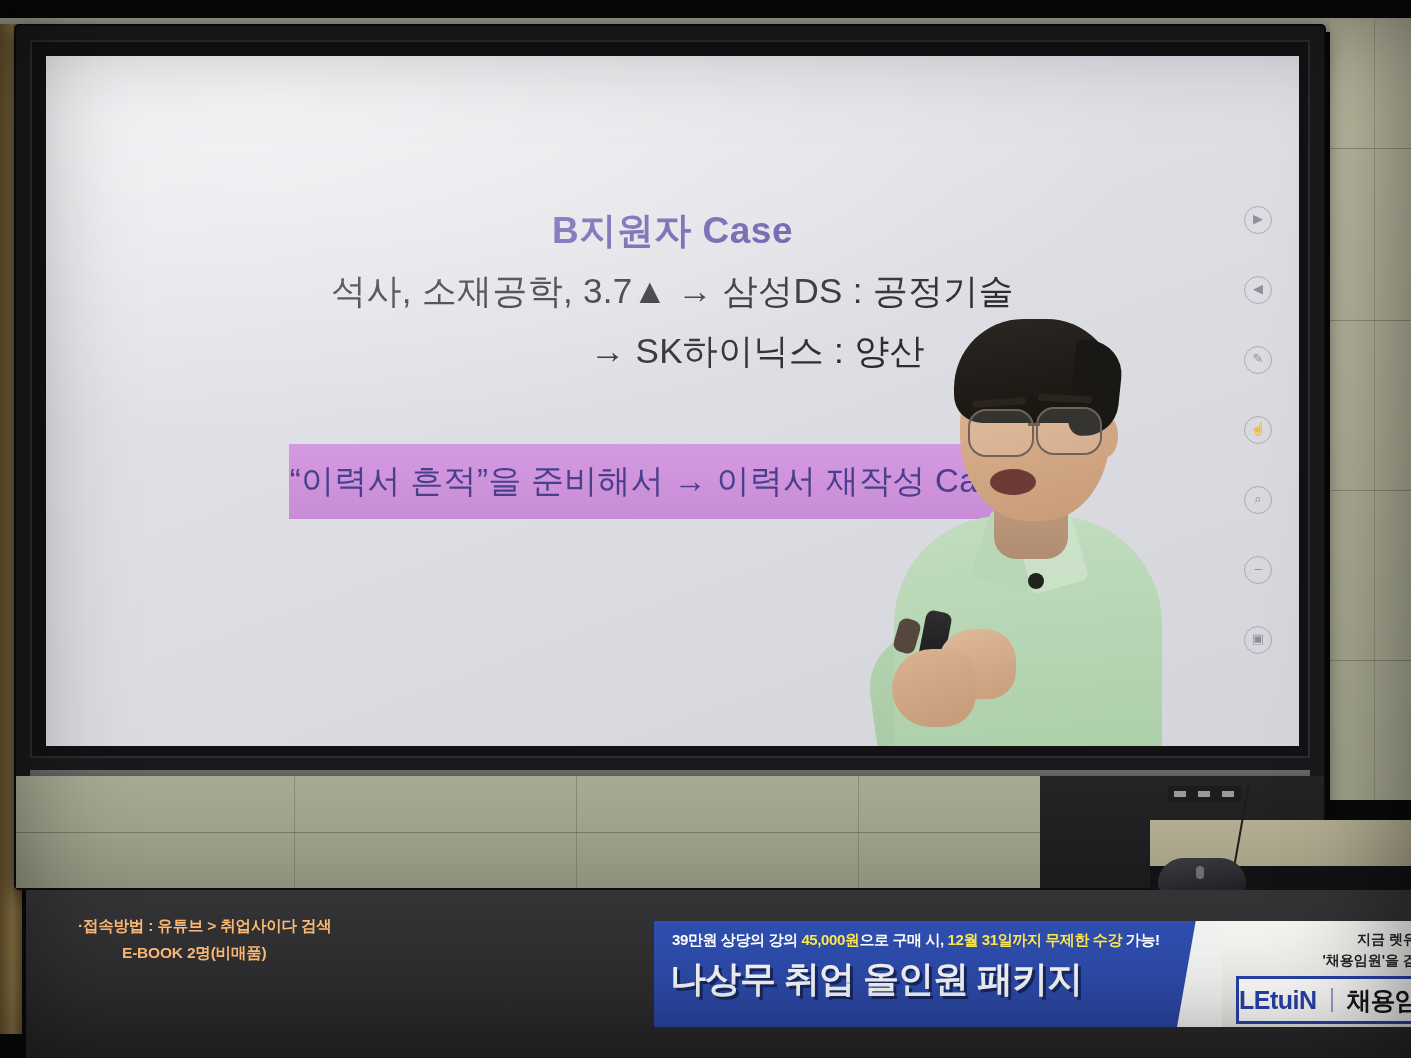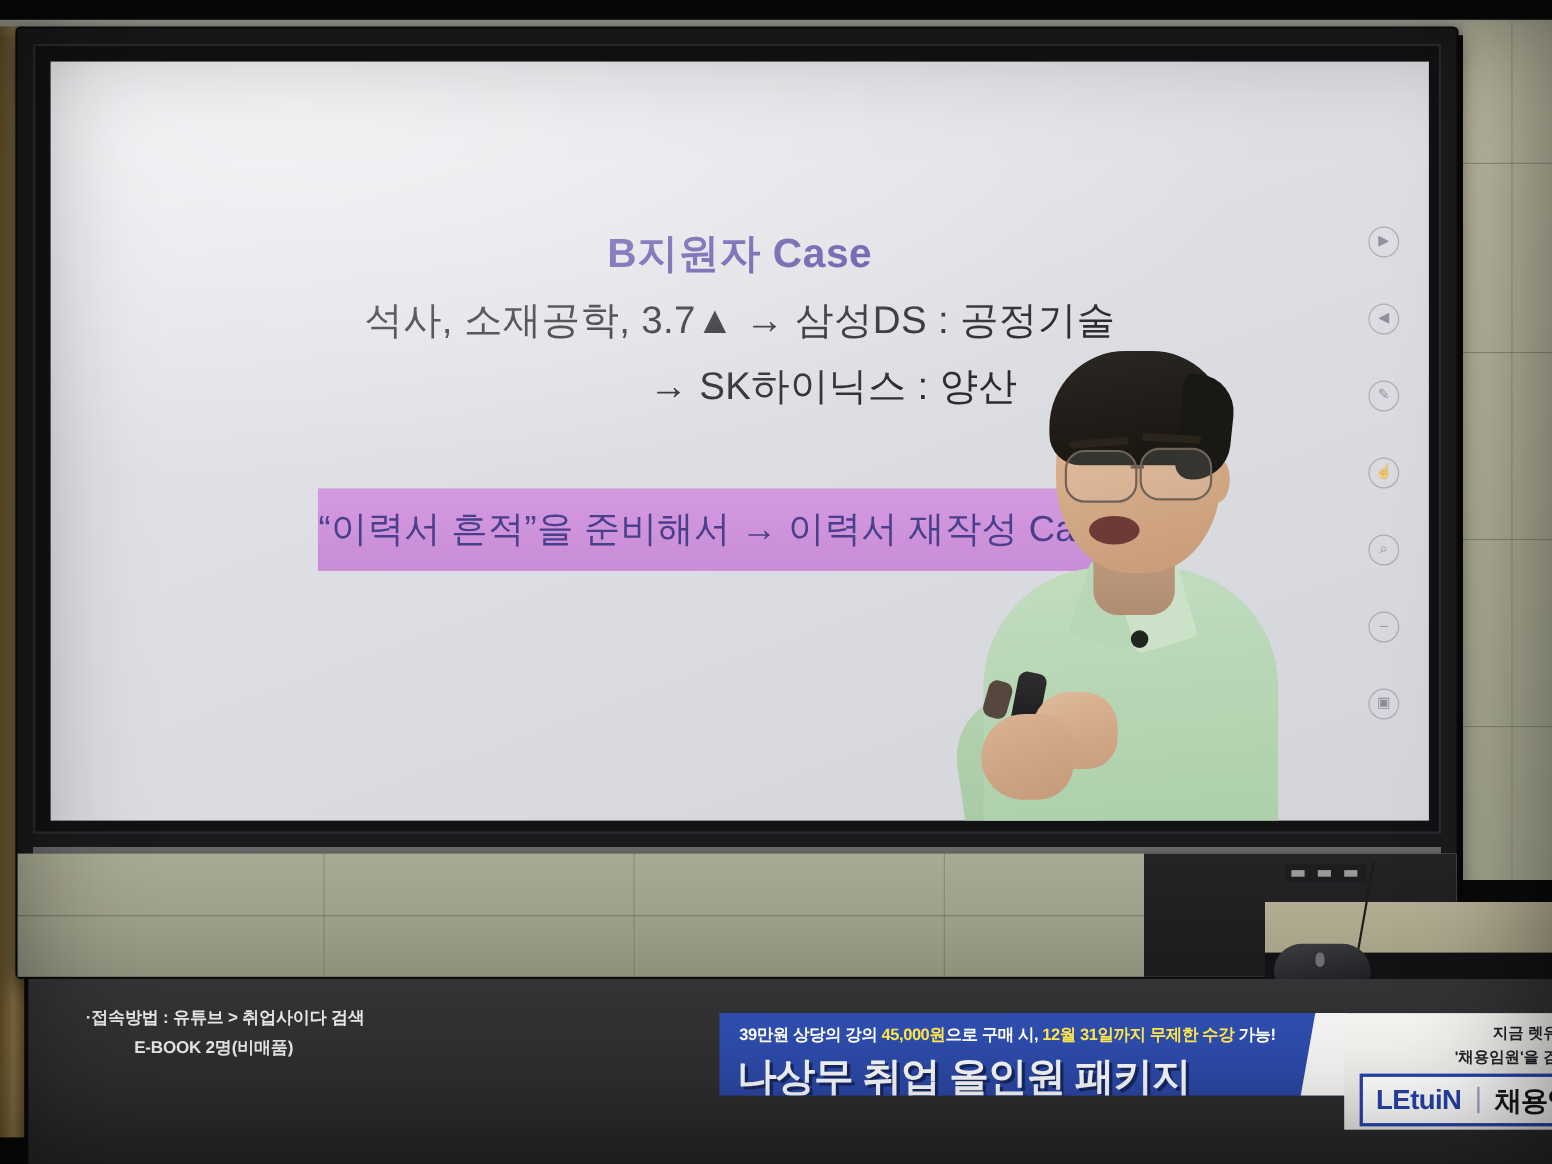--- a/index.html
+++ b/index.html
@@ -125,45 +125,45 @@
   .mouse-cord{position:absolute;left:1240px;top:782px;width:2px;height:92px;
       background:#1c1c1e;transform:rotate(10deg);}
   .pc-ports{position:absolute;left:1168px;top:786px;width:74px;height:16px;
       background:#1d1d20;border-radius:2px;}
   .pc-ports i{position:absolute;top:5px;width:12px;height:6px;background:#9a9a98;}
 
   
   .band{position:absolute;left:26px;top:890px;width:1385px;height:168px;background:#2d2d30;}
   .band-shade{position:absolute;inset:0;background:linear-gradient(180deg,#343437,#28282b);}
 
-  .band-left{position:absolute;left:52px;top:22px;width:560px;color:#e5e5e5;
+  .band-left{position:absolute;left:52px;top:22px;width:560px;color:#fdba74;
       font-size:15.5px;line-height:27px;font-weight:700;letter-spacing:-.2px;}
   .band-left .ln{white-space:nowrap;}
   .band-left .ln.center{text-align:left;padding-left:44px;}
 
   
-  .promo{position:absolute;left:628px;top:31px;width:570px;height:75px;
+  .promo{position:absolute;left:628px;top:31px;width:570px;height:106px;
       background:linear-gradient(180deg,#2f4fb0,#2a45a0);overflow:hidden;}
   .promo-skew{position:absolute;right:-22px;top:-10px;width:60px;height:130px;
       background:#f2f2f0;transform:skewX(-10deg);}
   .promo-top{position:absolute;left:18px;top:10px;right:14px;
       font-size:15px;font-weight:700;color:#ffffff;white-space:nowrap;letter-spacing:-.4px;}
   .promo-top em{font-style:normal;color:#ffe84d;}
   .promo-main{position:absolute;left:16px;top:34px;right:10px;
       font-size:36px;font-weight:700;color:#f3f4f6;white-space:nowrap;letter-spacing:-1px;
       text-shadow:3px 3px 0 #16265e;}
 
   
   .brand{position:absolute;left:1196px;top:31px;width:215px;height:106px;
       background:linear-gradient(180deg,#f4f4f1,#e7e7e2);overflow:hidden;}
   .brand-note{position:absolute;left:10px;top:8px;right:6px;text-align:right;
       font-size:14px;font-weight:700;color:#23252b;line-height:21px;white-space:nowrap;}
   .brand-logo{position:absolute;left:14px;top:55px;right:-40px;height:42px;
       border:3px solid #2742a8;background:#fdfdfb;display:flex;align-items:center;}
-  .brand-logo .lg{font-size:25px;font-weight:700;color:#2742a8;padding-left:12px;
+  .brand-logo .lg{font-size:25px;font-weight:700;color:#2742a8;
       letter-spacing:-.5px;}
   .brand-logo .sep{width:2px;height:24px;background:#9aa4c6;margin:0 14px;}
   .brand-logo .kr{font-size:25px;font-weight:700;color:#16181d;letter-spacing:-1px;}
 
   .outer-vignette{position:absolute;inset:0;pointer-events:none;
       box-shadow:inset 0 0 120px rgba(0,0,0,.55);}
 </style>
 </head>
 <body>
 

